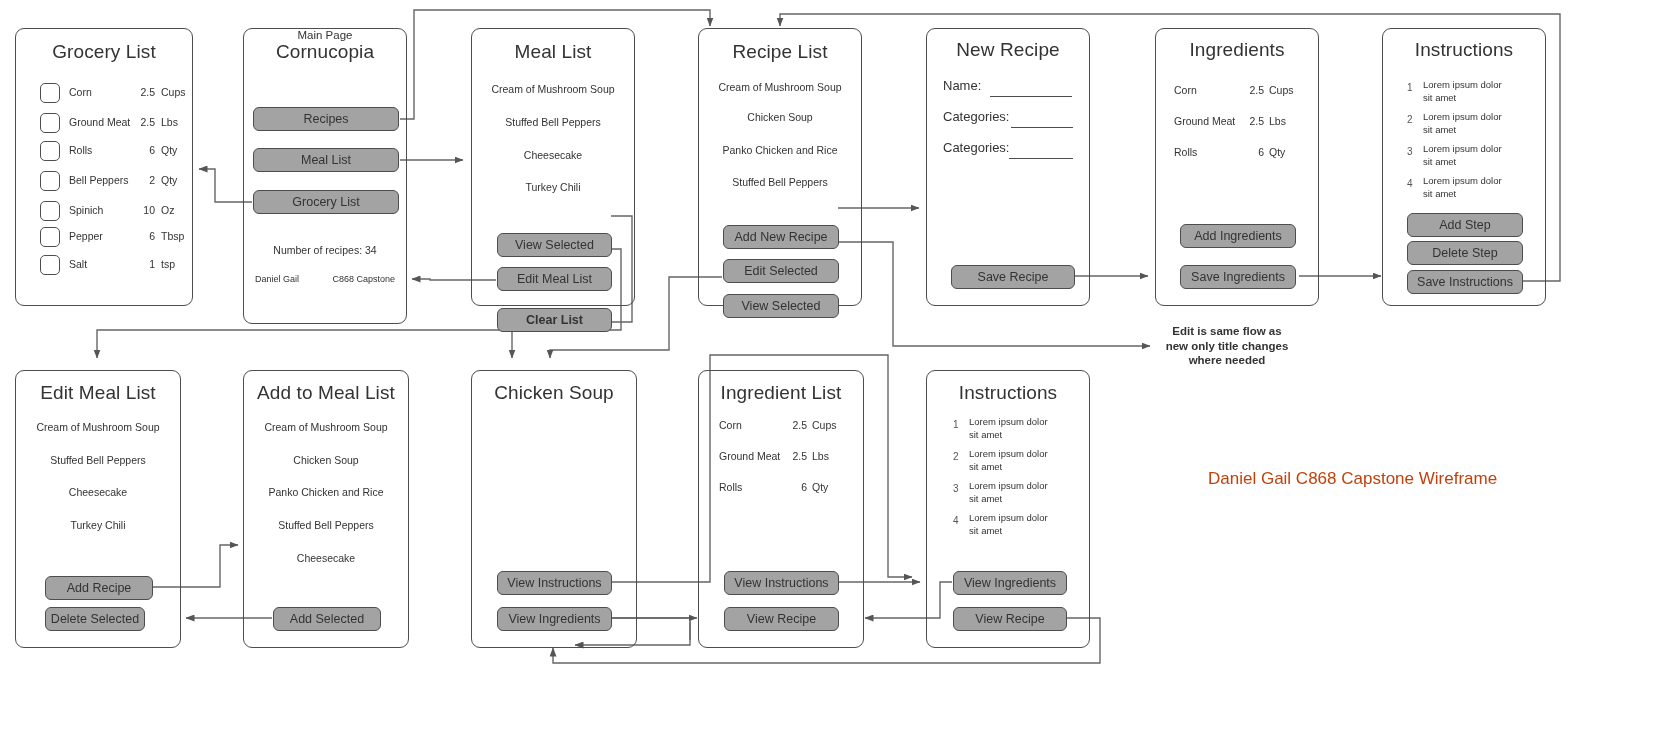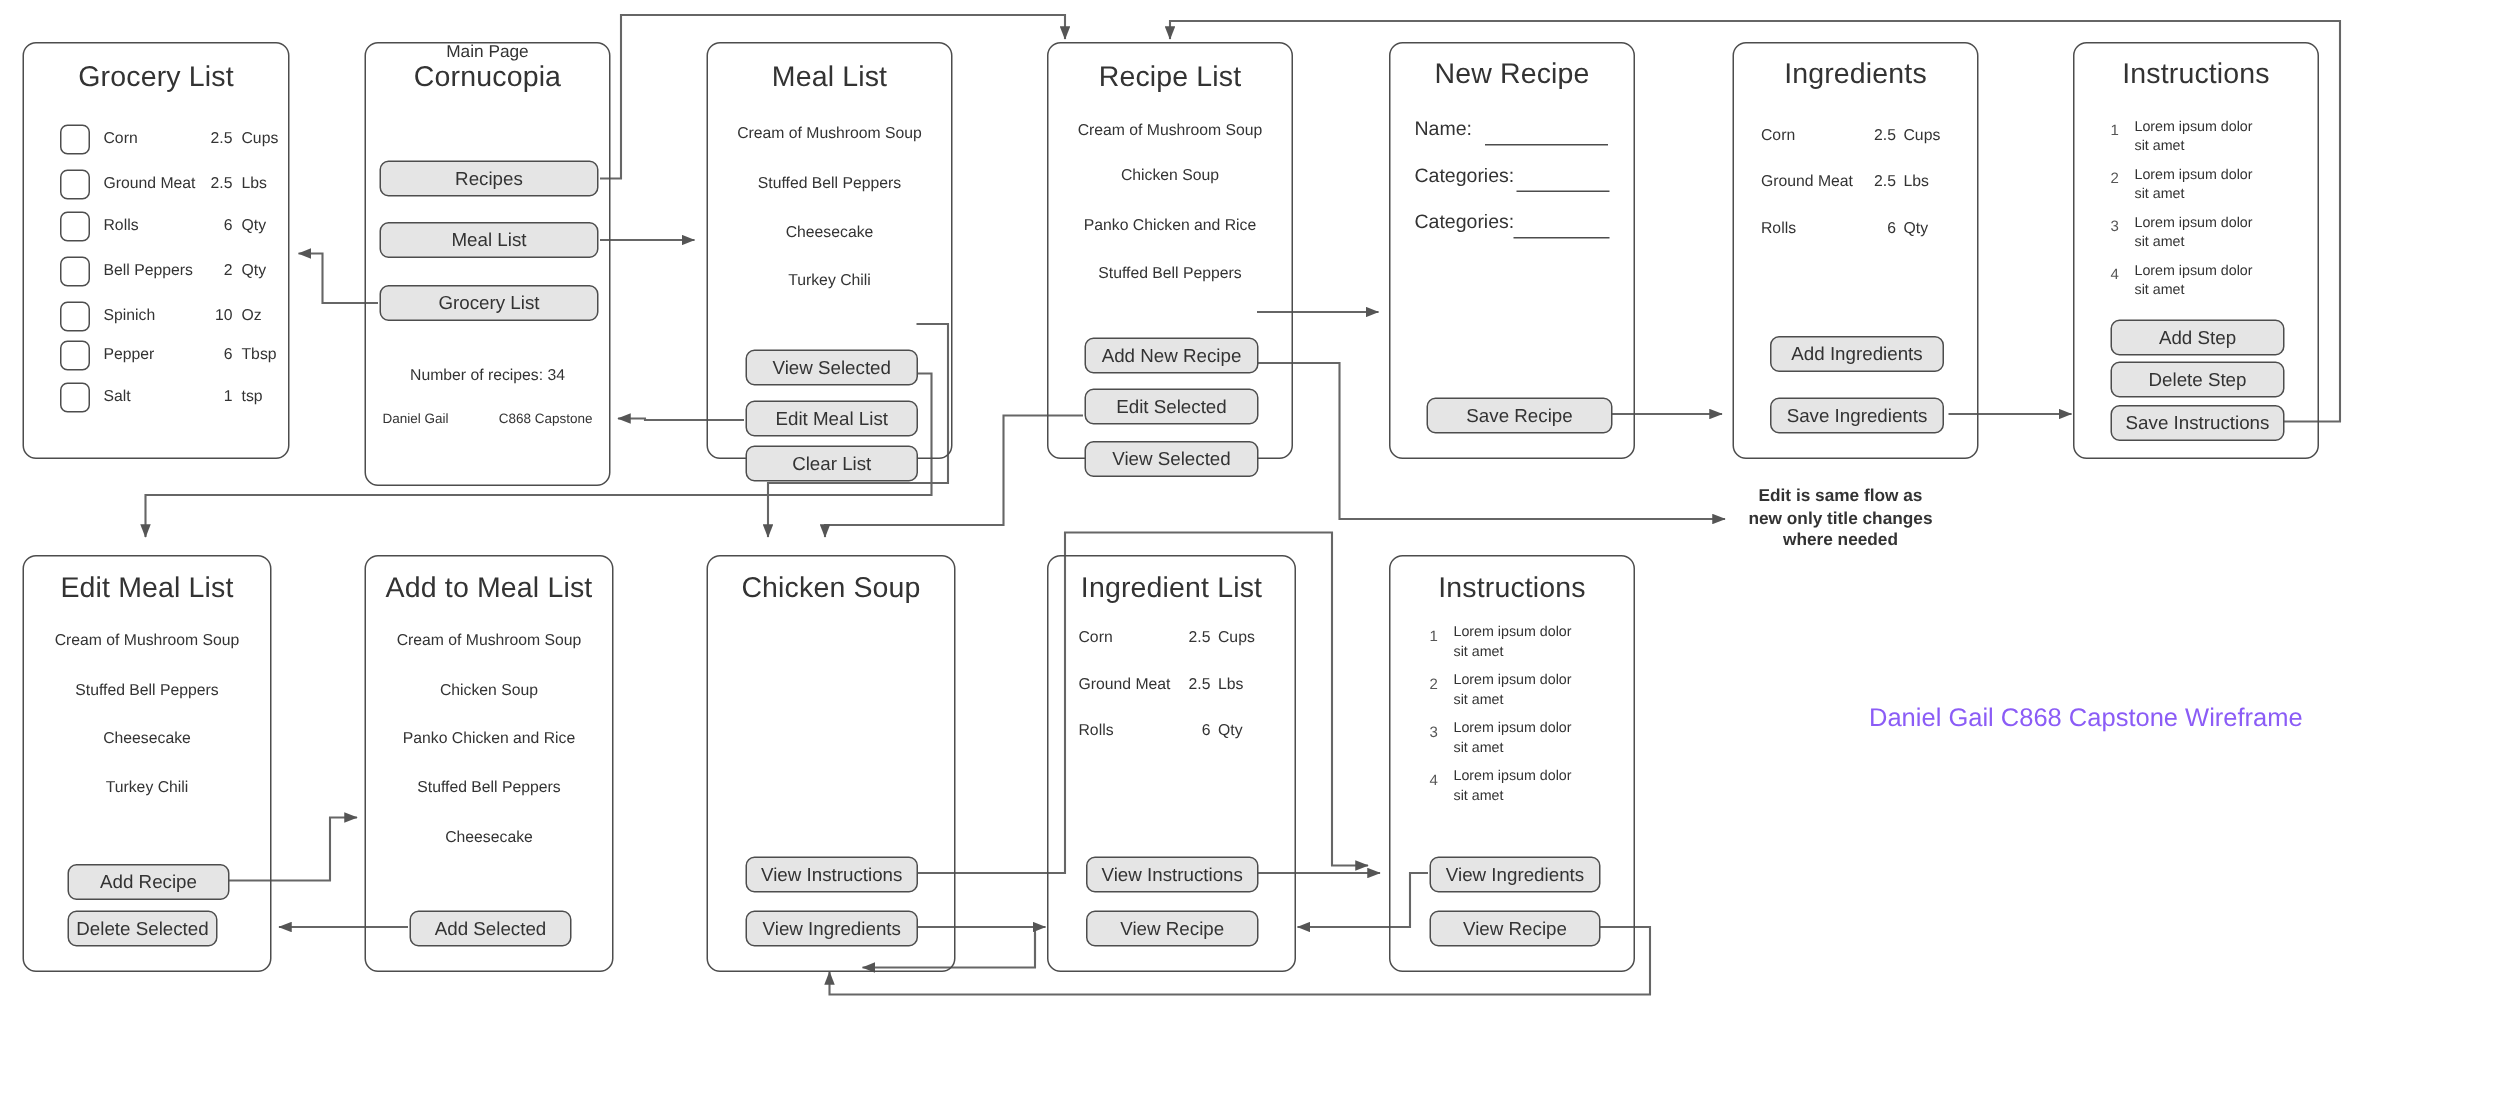--- a/index.html
+++ b/index.html
@@ -90,21 +90,21 @@
     top: 3px;
     font-size: 10.5px;
     color: #333;
     white-space: nowrap;
   }
   .btn {
     position: absolute;
     box-sizing: border-box;
     border: 1.5px solid #4d4d4d;
     border-radius: 6px;
-    background: #e5e5e5;
+    background: #a3a3a3;
     display: flex;
     align-items: center;
     justify-content: center;
     font-size: 12.5px;
     color: #333333;
     white-space: nowrap;
   }
   .listitem {
     position: absolute;
     left: 0;
@@ -155,23 +155,22 @@
   .note {
     position: absolute;
     text-align: center;
     font-size: 11.5px;
     line-height: 14.5px;
     color: #333;
   }
   .caption {
     position: absolute;
     font-size: 17px;
-    color: #8b5cf6;
+    color: #c2410c;
     white-space: nowrap;
-    margin-left: 38px;
   }
 </style>
 </head>
 <body>
 
 <div id="canvas">
 
   <svg class="wires" viewBox="0 0 1676 732">
     <defs>
       <marker id="arrow" markerWidth="9" markerHeight="7" refX="8.5" refY="3.5" orient="auto" markerUnits="userSpaceOnUse">
@@ -284,21 +283,21 @@
   </div>
 
   <div class="panel" style="left:471px; top:28px; width:164px; height:278px;">
     <div class="panel-title" style="top:12px;">Meal List</div>
     <div class="listitem" style="top:54px;">Cream of Mushroom Soup</div>
     <div class="listitem" style="top:87px;">Stuffed Bell Peppers</div>
     <div class="listitem" style="top:120px;">Cheesecake</div>
     <div class="listitem" style="top:152px;">Turkey Chili</div>
     <div class="btn" style="left:25px; top:204px; width:115px; height:24px;">View Selected</div>
     <div class="btn" style="left:25px; top:238px; width:115px; height:24px;">Edit Meal List</div>
-    <div class="btn" style="left:25px; top:268px; width:115px; height:24px;">Clear List</div>
+    <div class="btn" style="left:25px; top:279px; width:115px; height:24px;font-weight:bold;">Clear List</div>
   </div>
 
   <div class="panel" style="left:698px; top:28px; width:164px; height:278px;">
     <div class="panel-title" style="top:12px;">Recipe List</div>
     <div class="listitem" style="top:52px;">Cream of Mushroom Soup</div>
     <div class="listitem" style="top:82px;">Chicken Soup</div>
     <div class="listitem" style="top:115px;">Panko Chicken and Rice</div>
     <div class="listitem" style="top:147px;">Stuffed Bell Peppers</div>
     <div class="btn" style="left:24px; top:196px; width:116px; height:24px;">Add New Recipe</div>
     <div class="btn" style="left:24px; top:230px; width:116px; height:24px;">Edit Selected</div>

